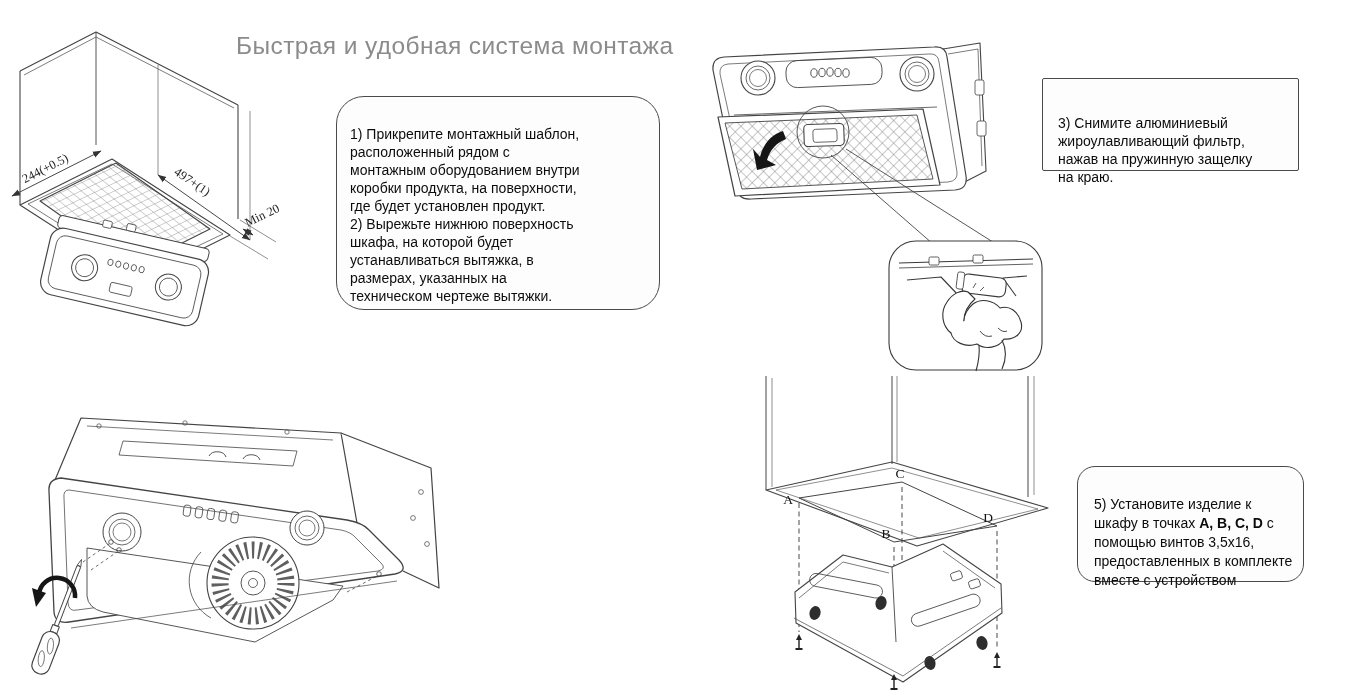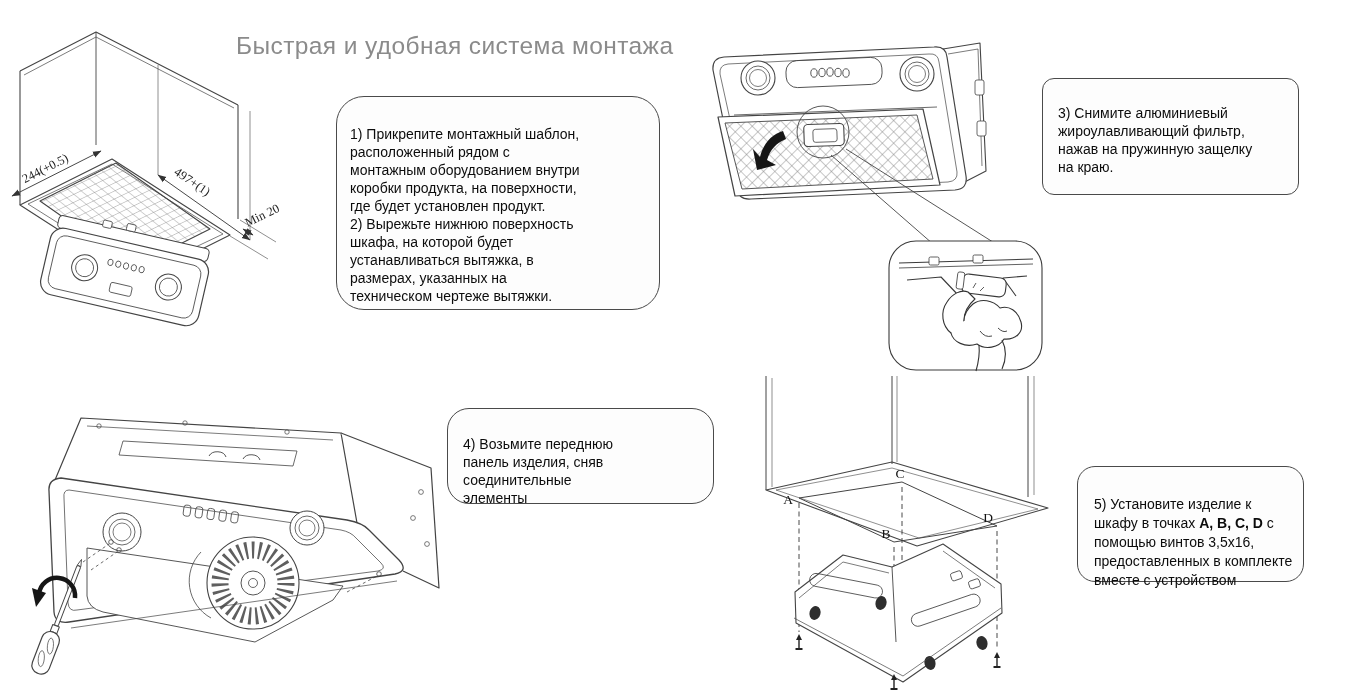--- a/index.html
+++ b/index.html
@@ -5,21 +5,21 @@
   html,body{margin:0;padding:0;background:#fff;}
   #page{position:relative;width:1349px;height:700px;background:#ffffff;overflow:hidden;
         font-family:"Liberation Sans","DejaVu Sans",sans-serif;margin-top:8px;}
   .title{position:absolute;left:236px;top:24px;font-size:24.5px;letter-spacing:.4px;
          color:#8b8b8b;white-space:nowrap;}
   .note{position:absolute;background:#fdfdfd;border:1.3px solid #4a4a4a;
         font-size:14px;line-height:18px;color:#0c0c0c;white-space:pre-line;
         box-sizing:border-box;}
   .note b{font-weight:bold;}
   #note12{left:336px;top:88px;width:324px;height:214px;border-radius:28px;padding:10px 8px 10px 13px;}
-  #note3{left:1042px;top:70px;width:257px;height:117px;border-radius:12px;padding:7px 8px 7px 15px;}
+  #note3{left:1042px;top:70px;width:257px;height:93px;border-radius:2px;padding:17px 8px 7px 15px;}
   #note4{left:447px;top:400px;width:267px;height:96px;border-radius:22px;padding:8px 8px 8px 15px;}
   #note5{left:1077px;top:458px;width:227px;height:116px;border-radius:18px;padding:9px 8px 9px 16px;line-height:19px;}
   svg{position:absolute;overflow:visible;}
   .dimtxt{font-family:"Liberation Serif","DejaVu Serif",serif;font-size:12.5px;fill:#222;}
   .ptlbl{font-family:"Liberation Serif","DejaVu Serif",serif;font-size:13.5px;fill:#111;}
 </style>
 </head>
 <body>
 
 <div id="page">
@@ -281,26 +281,20 @@
 техническом чертеже вытяжки.</span>
   </div>
 
   <div class="note" id="note3">
     <span>3) Снимите алюминиевый
 жироулавливающий фильтр,
 нажав на пружинную защелку
 на краю.</span>
   </div>
 
-  <div class="note" id="note4">
-    <span>4) Возьмите переднюю
-панель изделия, сняв
-соединительные
-элементы</span>
-  </div>
 
   <div class="note" id="note5">
     <span>5) Установите изделие к
 шкафу в точках </span><b>A, B, C, D</b><span>  с
 помощью винтов 3,5x16,
 предоставленных в комплекте
 вместе с устройством</span>
   </div>
 
 </div>

